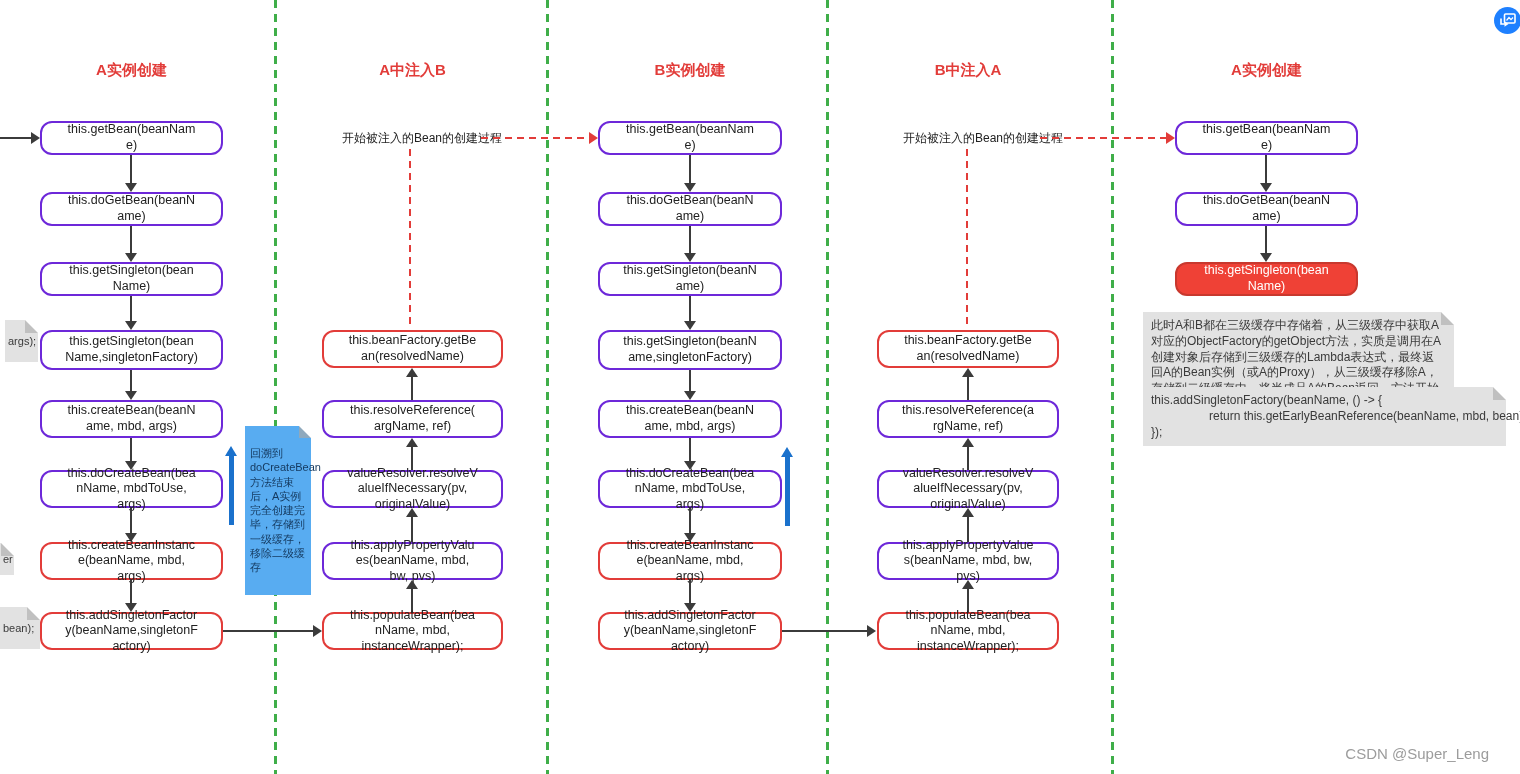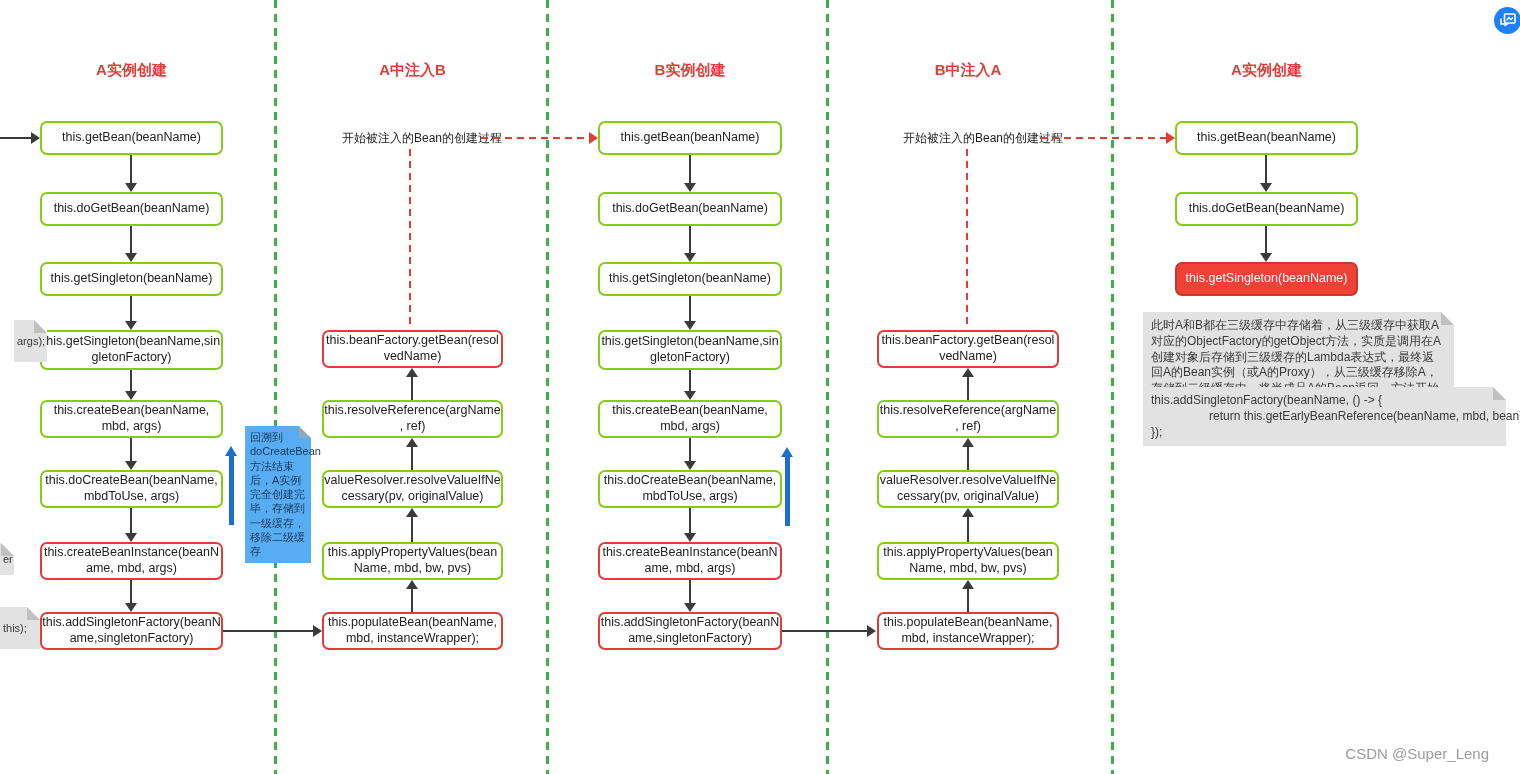--- a/index.html
+++ b/index.html
@@ -4,23 +4,23 @@
 <style>
   html,body{margin:0;padding:0;background:#fff;}
   .canvas{position:relative;width:1520px;height:774px;background:#fff;overflow:hidden;
           font-family:"Liberation Sans","DejaVu Sans",sans-serif;}
   
   .green-line{position:absolute;top:0;height:774px;width:3px;
               background:repeating-linear-gradient(to bottom,#3fae49 0 8px,transparent 8px 14px);}
   
   .col-title{position:absolute;color:#e23c39;font-weight:bold;font-size:15px;text-align:center;white-space:nowrap;}
   
-  .box{position:absolute;border:2px solid #84cc16;border-radius:7px;background:#fff;
+  .box{position:absolute;border:2px solid #6d28d9;border-radius:12px;background:#fff;
        display:flex;align-items:center;justify-content:center;text-align:center;
-       font-size:12.5px;color:#222;line-height:1.25;padding:2px 0;box-sizing:border-box;
+       font-size:12.5px;color:#222;line-height:1.25;padding:2px 23px;box-sizing:border-box;
        overflow-wrap:anywhere;}
   .box.red{border-color:#e23c39;}
   .box.redfill{background:#ef4136;border-color:#c8382e;color:#fff;}
   
   .varrow{position:absolute;width:2px;background:#3b3b3b;}
   .varrow.down::after{content:"";position:absolute;left:-5px;bottom:-9px;width:0;height:0;
        border-left:6px solid transparent;border-right:6px solid transparent;border-top:9px solid #3b3b3b;}
   .varrow.up::before{content:"";position:absolute;left:-5px;top:-9px;width:0;height:0;
        border-left:6px solid transparent;border-right:6px solid transparent;border-bottom:9px solid #3b3b3b;}
   .harrow{position:absolute;height:2px;background:#3b3b3b;}
@@ -35,21 +35,21 @@
   .bluearrow{position:absolute;width:5px;background:#1a71cc;}
   .bluearrow::before{content:"";position:absolute;left:-4px;top:-10px;width:0;height:0;
        border-left:6.5px solid transparent;border-right:6.5px solid transparent;border-bottom:10px solid #1a71cc;}
   
   .note{position:absolute;background:#e2e2e2;color:#3a3a3a;font-size:12px;line-height:1.32;
         padding:6px 8px;box-sizing:border-box;}
   .note::after{content:"";position:absolute;top:0;right:0;width:0;height:0;border-style:solid;
         border-width:0 13px 13px 0;border-color:#fff #fff #c0c0c0 #c0c0c0;}
   .note.edge{display:flex;align-items:center;font-size:11px;padding:2px 3px;overflow:hidden;}
   .bluenote{position:absolute;background:#58acf1;color:#14395f;font-size:11px;line-height:1.3;
-        padding:4px 5px;box-sizing:border-box;}
+        padding:20px 5px;box-sizing:border-box;}
   .bluenote::after{content:"";position:absolute;top:0;right:0;width:0;height:0;border-style:solid;
         border-width:0 12px 12px 0;border-color:#fff #fff #8fa9bd #8fa9bd;}
   .start-label{position:absolute;font-size:12px;color:#222;white-space:nowrap;}
   .codeline{white-space:nowrap;}
   .codeline.indent{padding-left:58px;}
   .watermark{position:absolute;color:#9c9c9c;font-size:15px;white-space:nowrap;}
   .fab{position:absolute;width:27px;height:27px;border-radius:50%;cursor:pointer;}
 </style>
 </head>
 <body>
@@ -77,23 +77,23 @@
   <div class="varrow down" style="left:130px;top:438px;height:23px"></div>
   <div class="box" style="left:40px;top:470px;width:183px;height:38px">this.doCreateBean(beanName, mbdToUse, args)</div>
   <div class="varrow down" style="left:130px;top:508px;height:25px"></div>
   <div class="box red" style="left:40px;top:542px;width:183px;height:38px">this.createBeanInstance(beanName, mbd, args)</div>
   <div class="varrow down" style="left:130px;top:580px;height:23px"></div>
   <div class="box red" style="left:40px;top:612px;width:183px;height:38px">this.addSingletonFactory(beanName,singletonFactory)</div>
 
   <div class="harrow" style="left:223px;top:630px;width:90px"></div>
 
 
-  <div class="note edge" style="left:14px;top:320px;width:33px;height:42px">args);</div>
+  <div class="note edge" style="left:5px;top:320px;width:33px;height:42px">args);</div>
   <div class="note edge" style="left:0;top:543px;width:14px;height:32px">er</div>
-  <div class="note edge" style="left:0;top:607px;width:40px;height:42px">this);</div>
+  <div class="note edge" style="left:0;top:607px;width:40px;height:42px">bean);</div>
 
   <div class="bluearrow" style="left:229px;top:456px;height:69px"></div>
   <div class="bluenote" style="left:245px;top:426px;width:66px;min-height:127px">回溯到doCreateBean方法结束后，A实例完全创建完毕，存储到一级缓存，移除二级缓存</div>
 
   <div class="col-title" style="left:322px;top:61px;width:181px">A中注入B</div>
 
   <div class="start-label" style="left:342px;top:130px">开始被注入的Bean的创建过程</div>
   <div class="reddash-h head" style="left:481px;top:137px;width:108px"></div>
   <div class="reddash-v" style="left:409px;top:149px;height:178px"></div>
 

